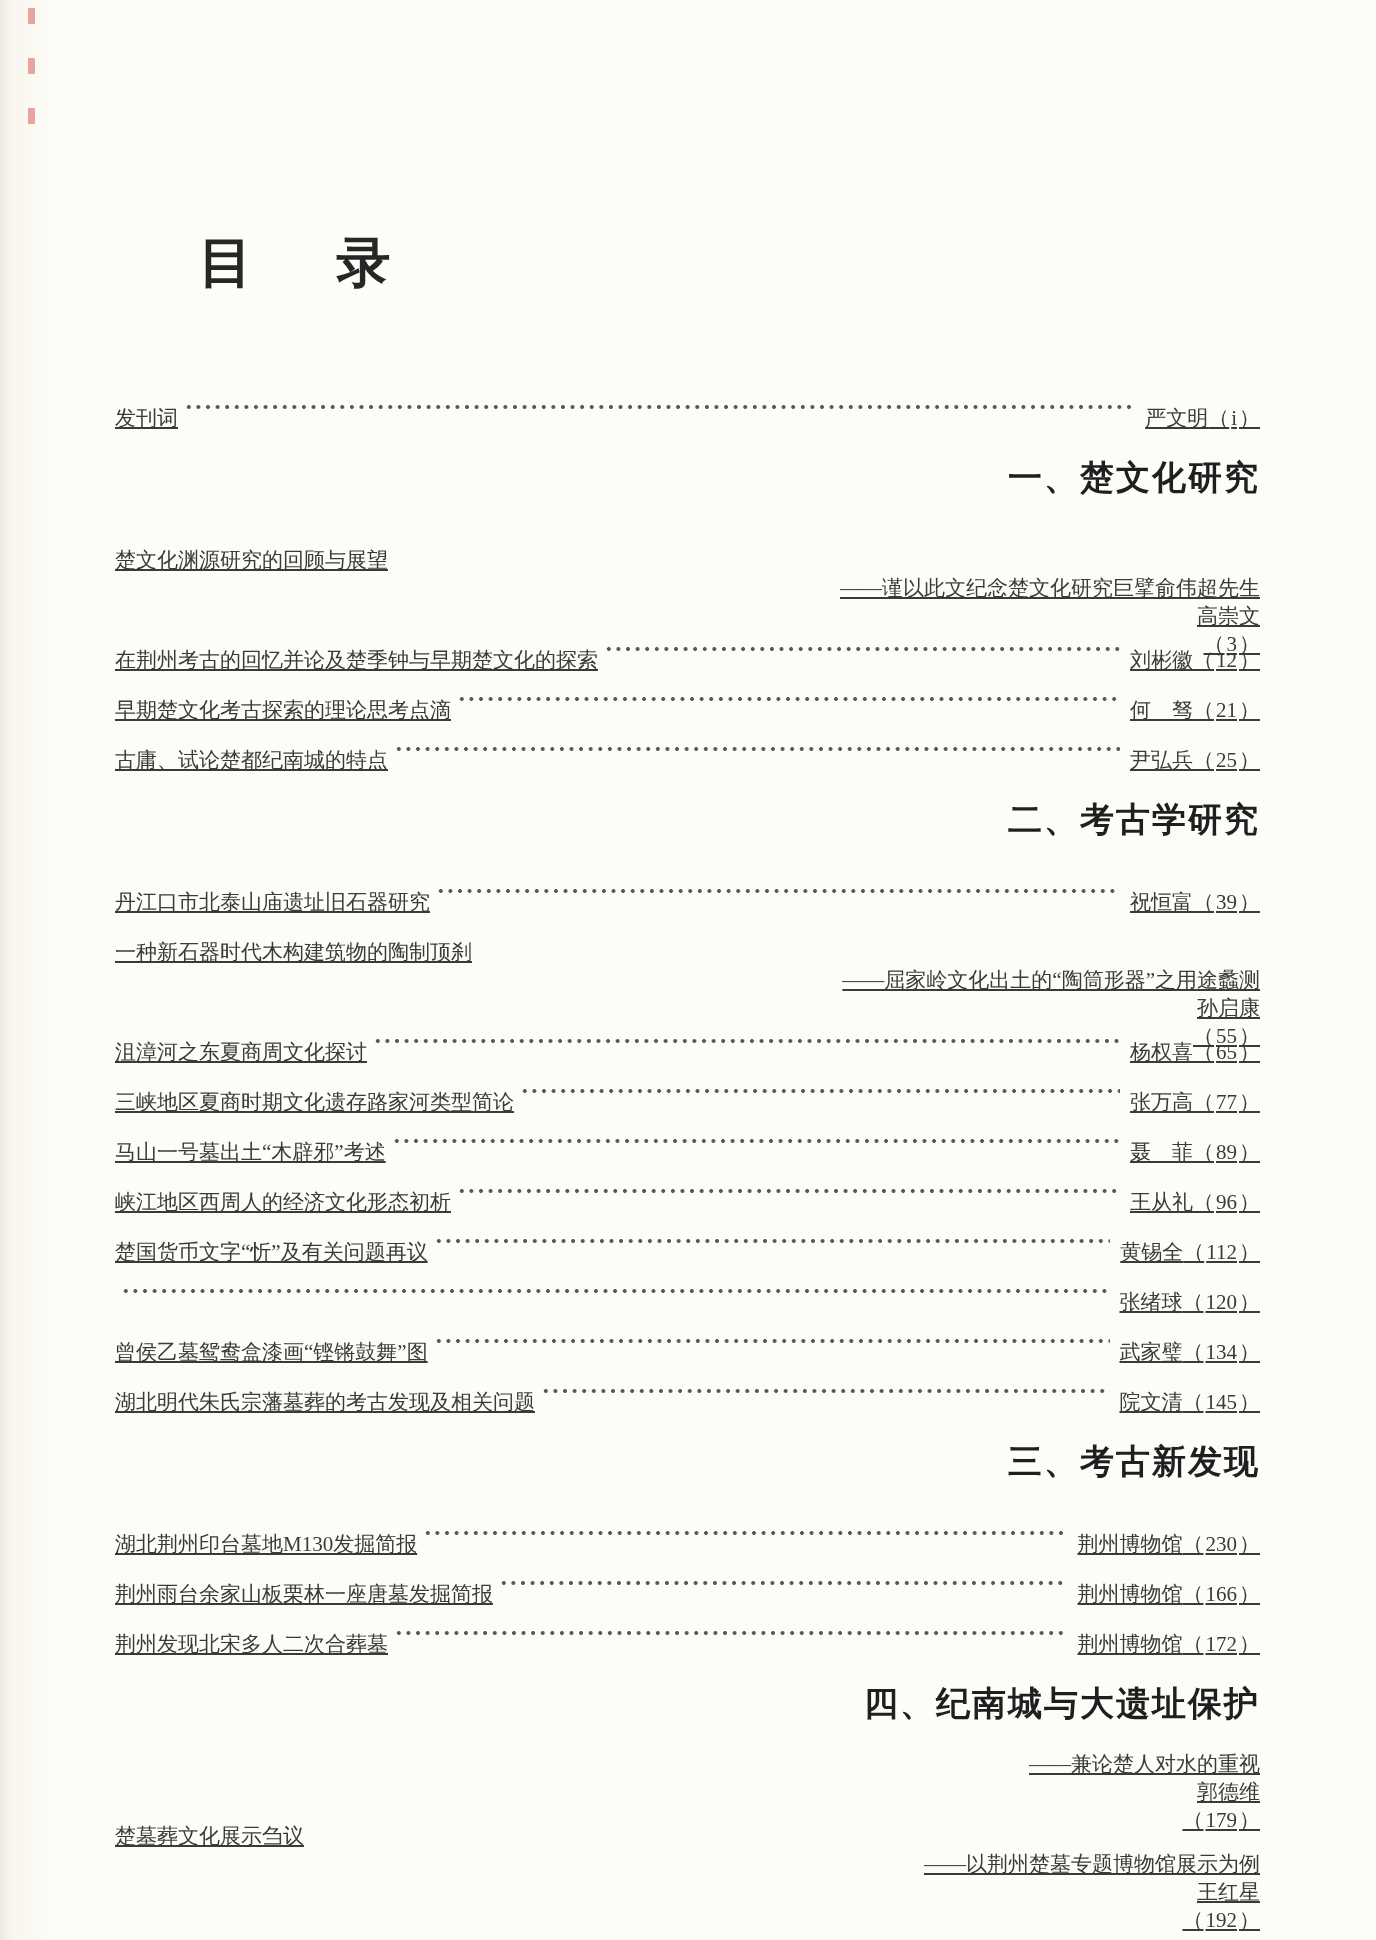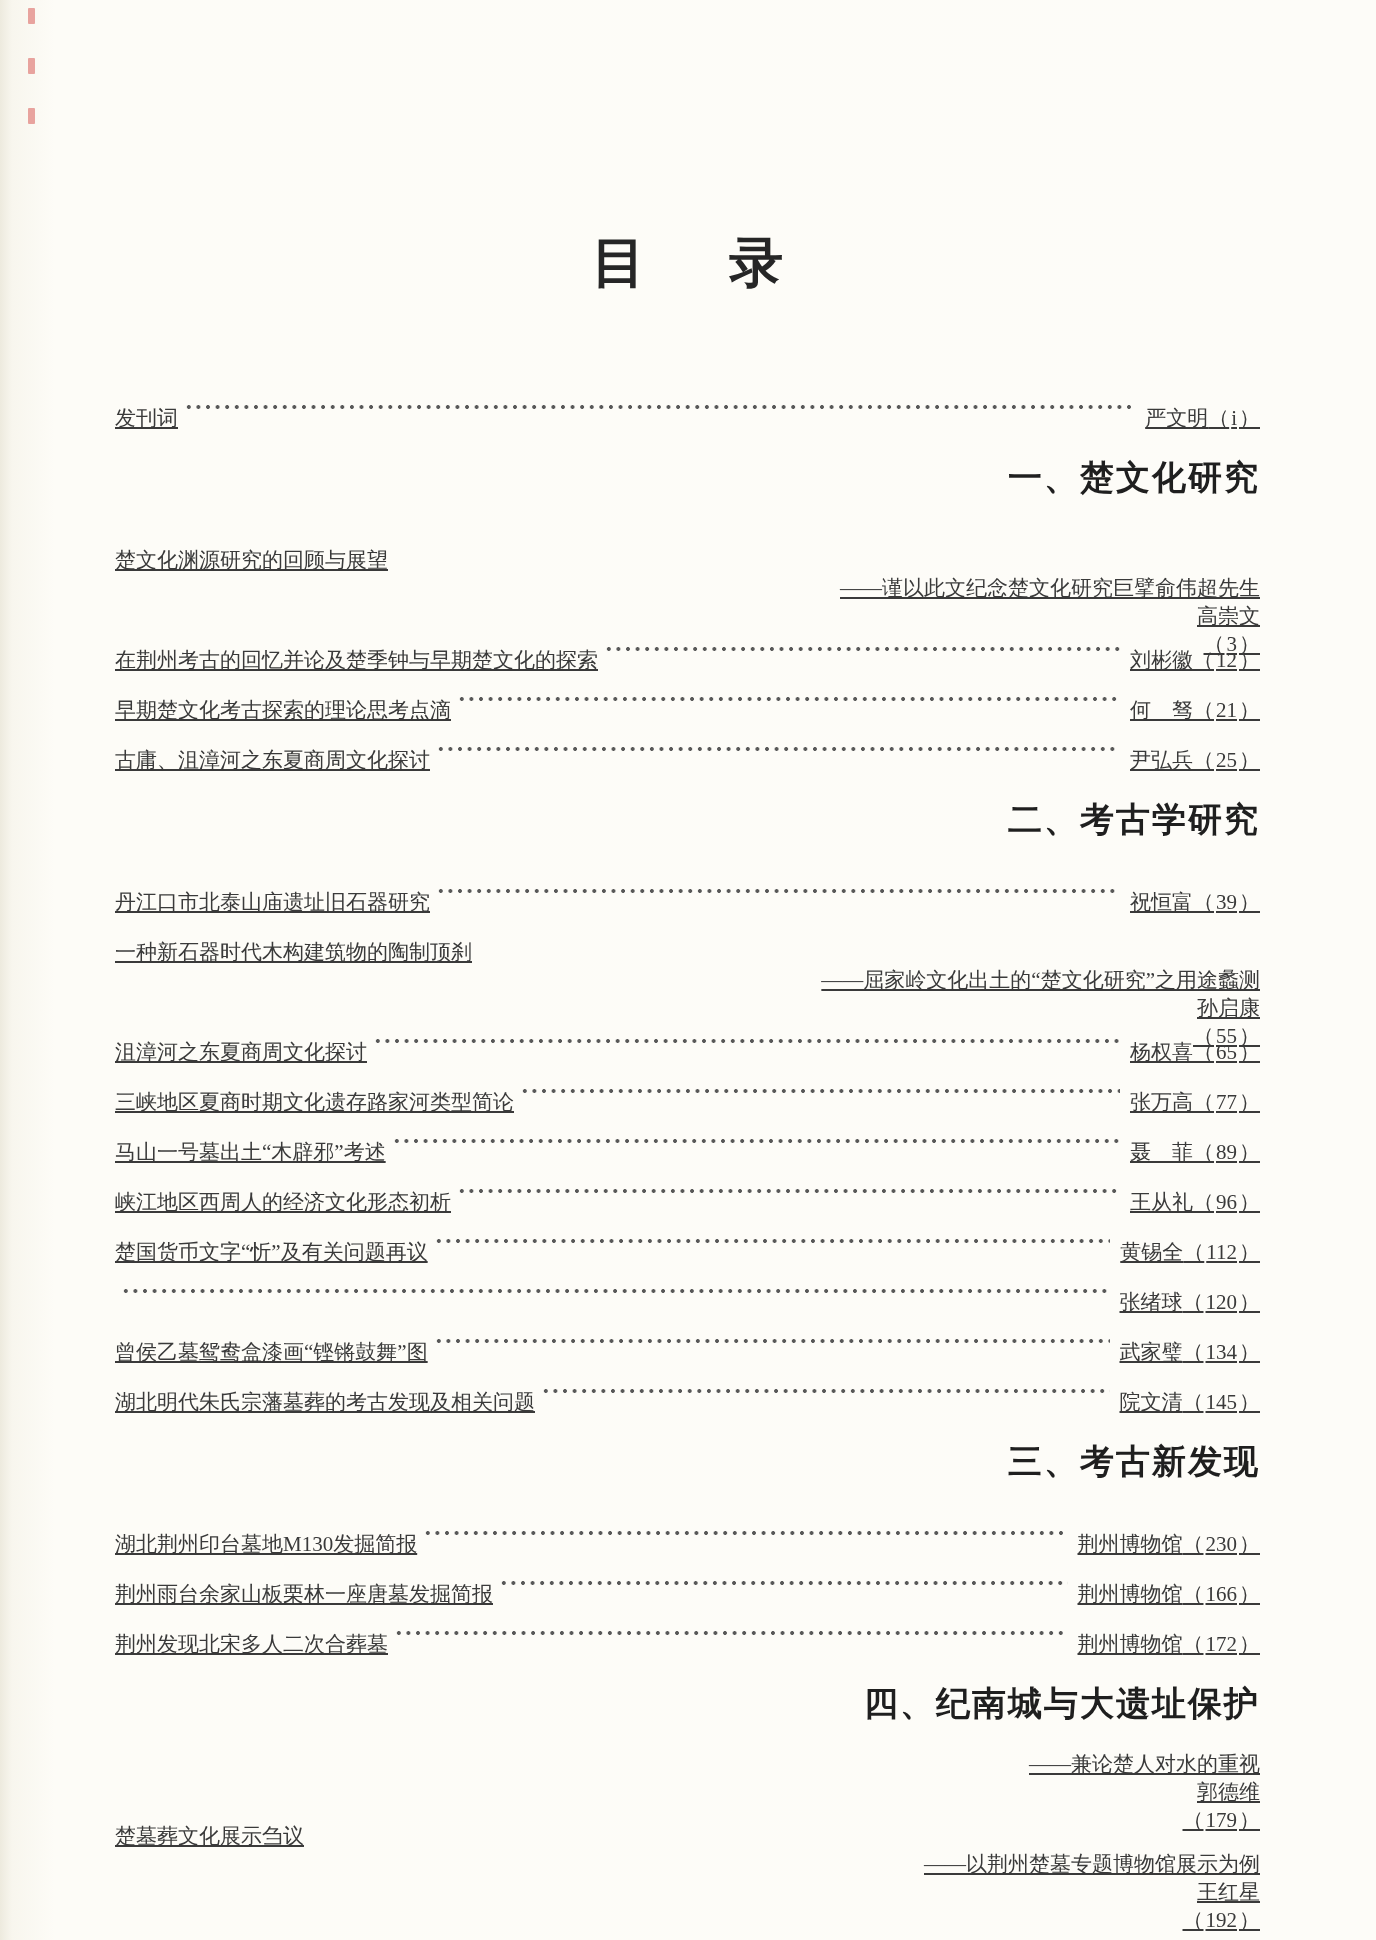--- a/index.html
+++ b/index.html
@@ -13,21 +13,21 @@
     background:linear-gradient(90deg,#edeade 0px,#f8f6ee 12px,#fdfcf7 55px,#fdfcf8 100%);
   }
   .scan-mark{
     position:absolute;left:28px;width:7px;height:16px;
     background:rgba(214,78,74,0.5);border-radius:1px;
   }
   .content{
     position:absolute;left:115px;right:116px;top:0;
   }
   .title{
-    margin:226px 0 0;text-align:center;
+    margin:226px 0 0;
     font-size:54px;line-height:74px;font-weight:700;color:#262626;
     letter-spacing:1.55em;padding-left:1.55em;
   }
   .toc{margin-top:82px;}
   .toc-line{
     display:flex;align-items:flex-end;height:50px;
     font-size:21px;color:#3a3a3a;text-decoration:underline;
   }
   .toc-line.indent{padding-left:74px;flex-direction:column;}
   .entry-title{white-space:nowrap;}
@@ -100,21 +100,21 @@
     <span class="entry-title">早期楚文化考古探索的理论思考点滴</span>
     <span class="leader"></span>
     <span class="entry-author">何　驽</span>
     <span class="entry-page">
             <span class="paren">（</span>
             <span class="pnum">21</span>
             <span class="paren">）</span>
           </span>
   </div>
         <div class="toc-line">
-    <span class="entry-title">古庸、沮漳河之东夏商周文化探讨</span>
+    <span class="entry-title">古庸、试论楚都纪南城的特点</span>
     <span class="leader"></span>
     <span class="entry-author">尹弘兵</span>
     <span class="entry-page">
             <span class="paren">（</span>
             <span class="pnum">25</span>
             <span class="paren">）</span>
           </span>
   </div>
         <h2 class="section-heading">
     <span>二、考古学研究</span>
@@ -127,21 +127,21 @@
             <span class="paren">（</span>
             <span class="pnum">39</span>
             <span class="paren">）</span>
           </span>
   </div>
         <div class="toc-line">
     <span class="entry-title">一种新石器时代木构建筑物的陶制顶刹</span>
 
   </div>
         <div class="toc-line indent">
-    <span class="entry-title">——屈家岭文化出土的“楚文化研究”之用途蠡测</span>
+    <span class="entry-title">——屈家岭文化出土的“陶筒形器”之用途蠡测</span>
     <span class="leader"></span>
     <span class="entry-author">孙启康</span>
     <span class="entry-page">
             <span class="paren">（</span>
             <span class="pnum">55</span>
             <span class="paren">）</span>
           </span>
   </div>
         <div class="toc-line">
     <span class="entry-title">沮漳河之东夏商周文化探讨</span>

